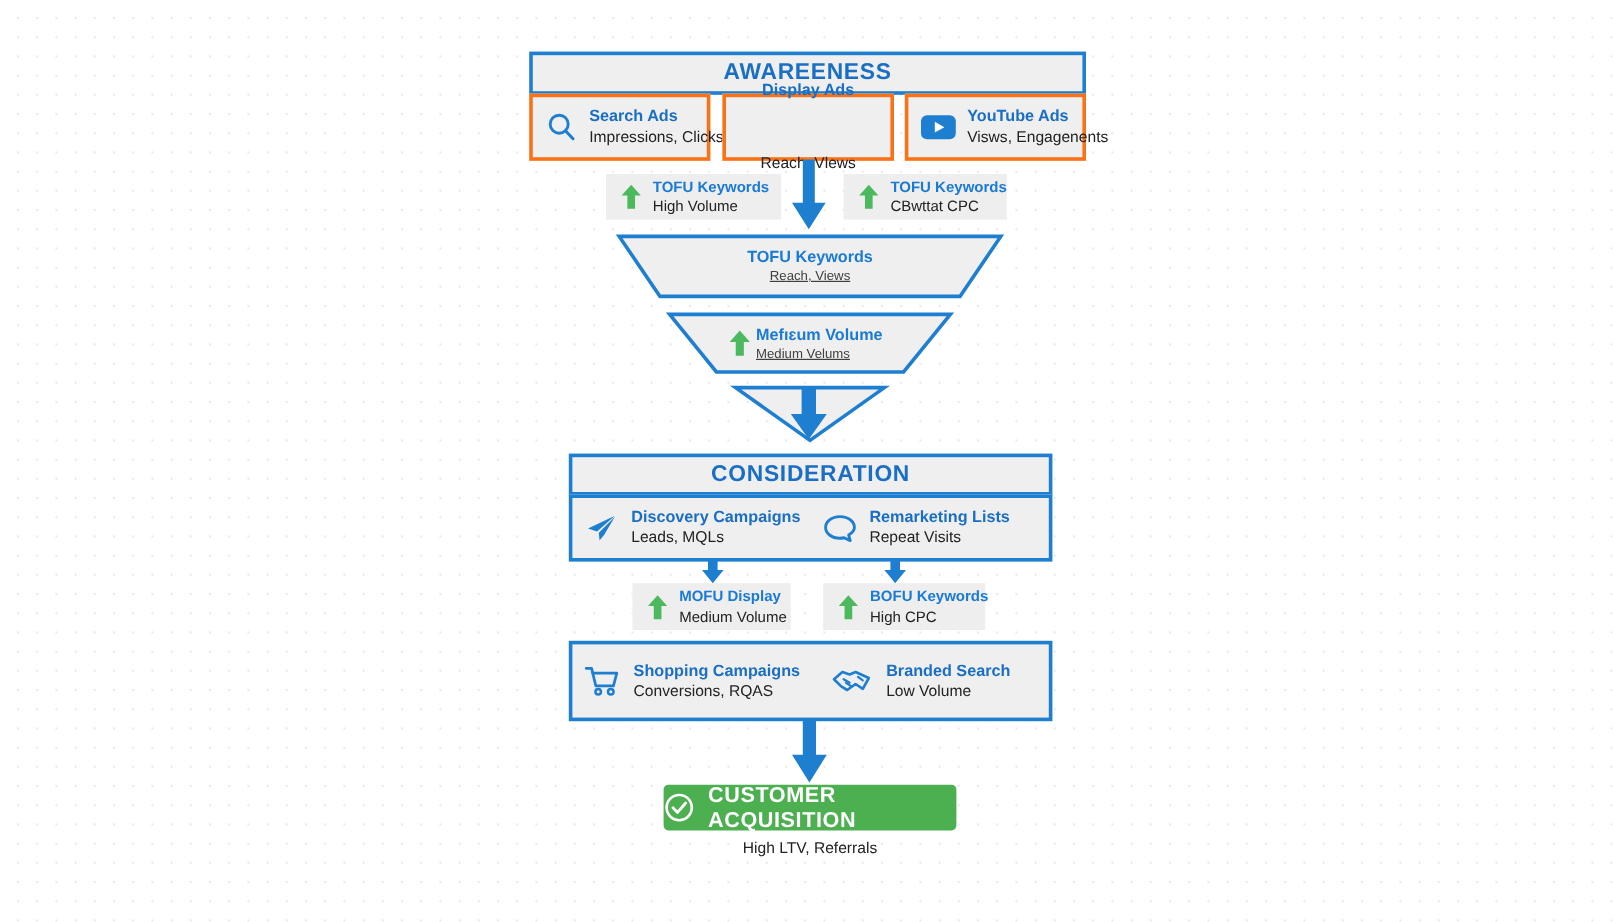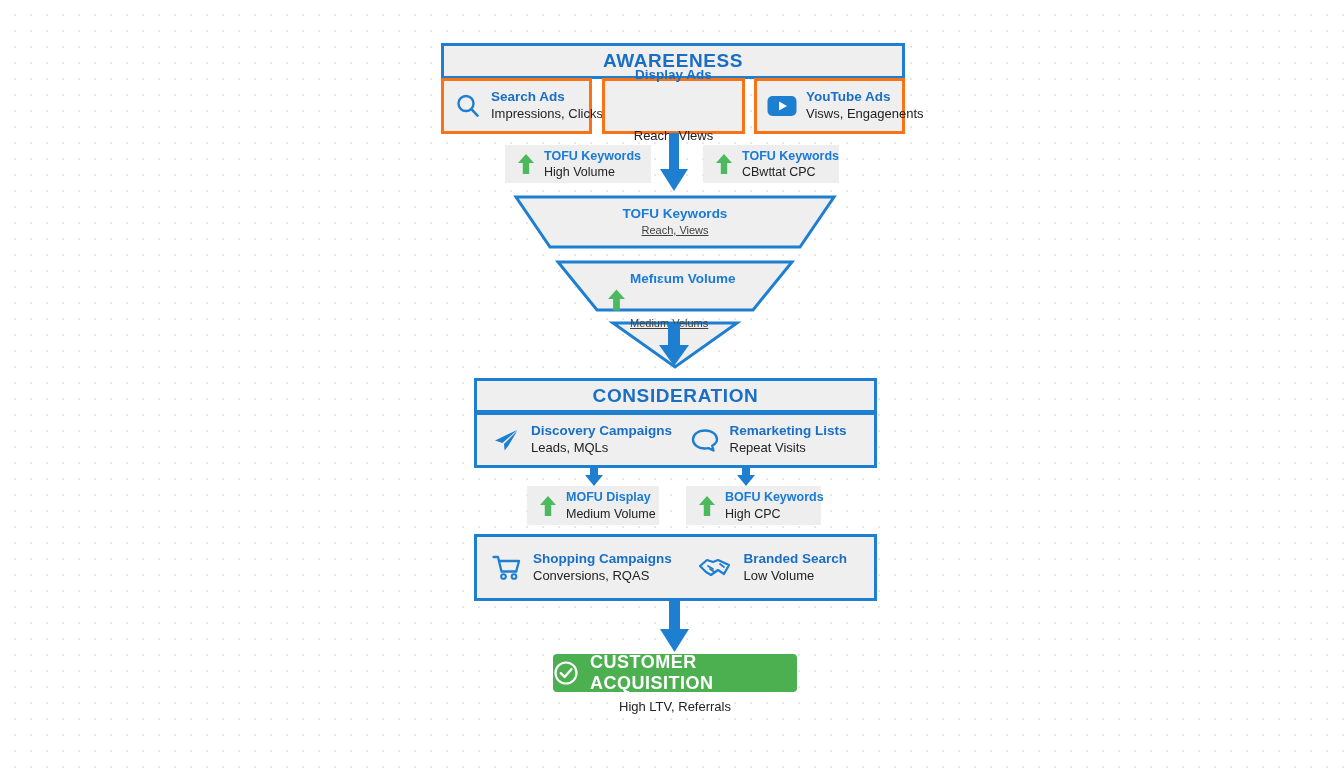--- a/index.html
+++ b/index.html
@@ -61,21 +61,21 @@
     gap: 9px;
     padding: 0 10px;
   }
   .tile-plain {
     background: transparent;
     border: none;
     box-sizing: border-box;
     display: flex;
     align-items: center;
     gap: 11px;
-    padding: 0 15px;
+    padding: 0 10px;
   }
   .tile-txt { line-height: 1.25; }
   .tile-title {
     color: #1a6fc4;
     font-weight: bold;
     font-size: 13.5px;
     white-space: nowrap;
   }
   .tile-sub {
     color: #222222;
@@ -240,21 +240,21 @@
   </div>
 
   <div class="abs" style="left:607px; top:270px; display:flex; align-items:center; gap:4px;">
     <span>
       <svg width="19" height="26" viewBox="0 0 18 24">
         <polygon points="9,2 17,11 12.2,11 12.2,22 5.8,22 5.8,11 1,11" fill="#4cb95e"></polygon>
       </svg>
     </span>
     <span style="line-height:1.3;">
       <span class="funnel-title" style="display:block;">Mefıɛum Volume</span>
-      <span class="funnel-sub" style="display:block;margin-top:28px;">Medium Velums</span>
+      <span class="funnel-sub" style="display:block;">Medium Velums</span>
     </span>
   </div>
 
   <div class="abs" style="left:657px; top:324px;">
     <svg width="34" height="44" viewBox="0 0 34 44">
       <rect x="11" y="0" width="12" height="24" fill="#1e7fd0"></rect>
       <polygon points="2,21 32,21 17,42" fill="#1e7fd0"></polygon>
     </svg>
   </div>
 

